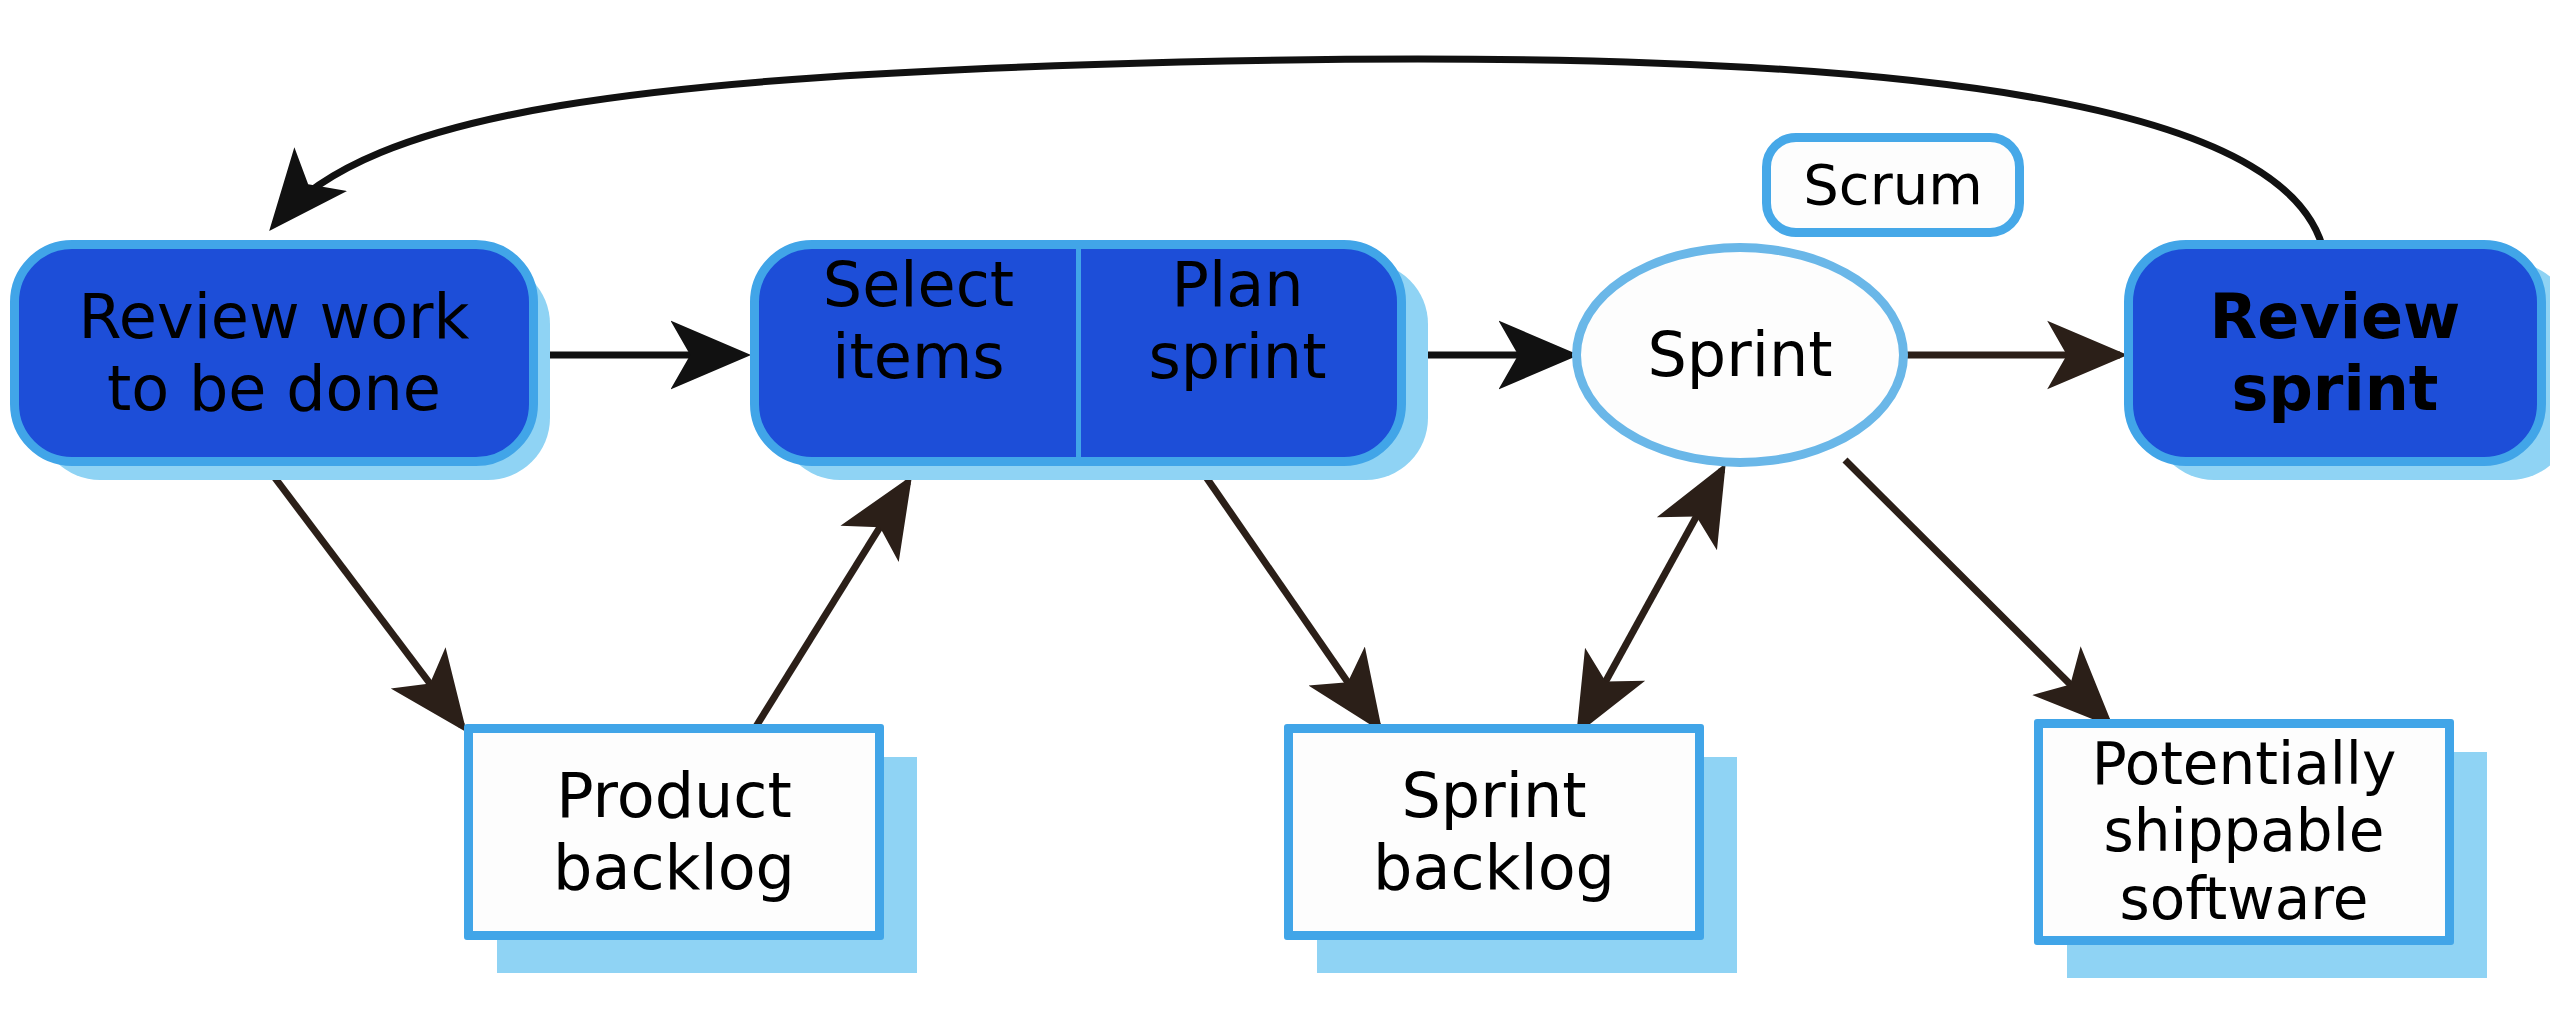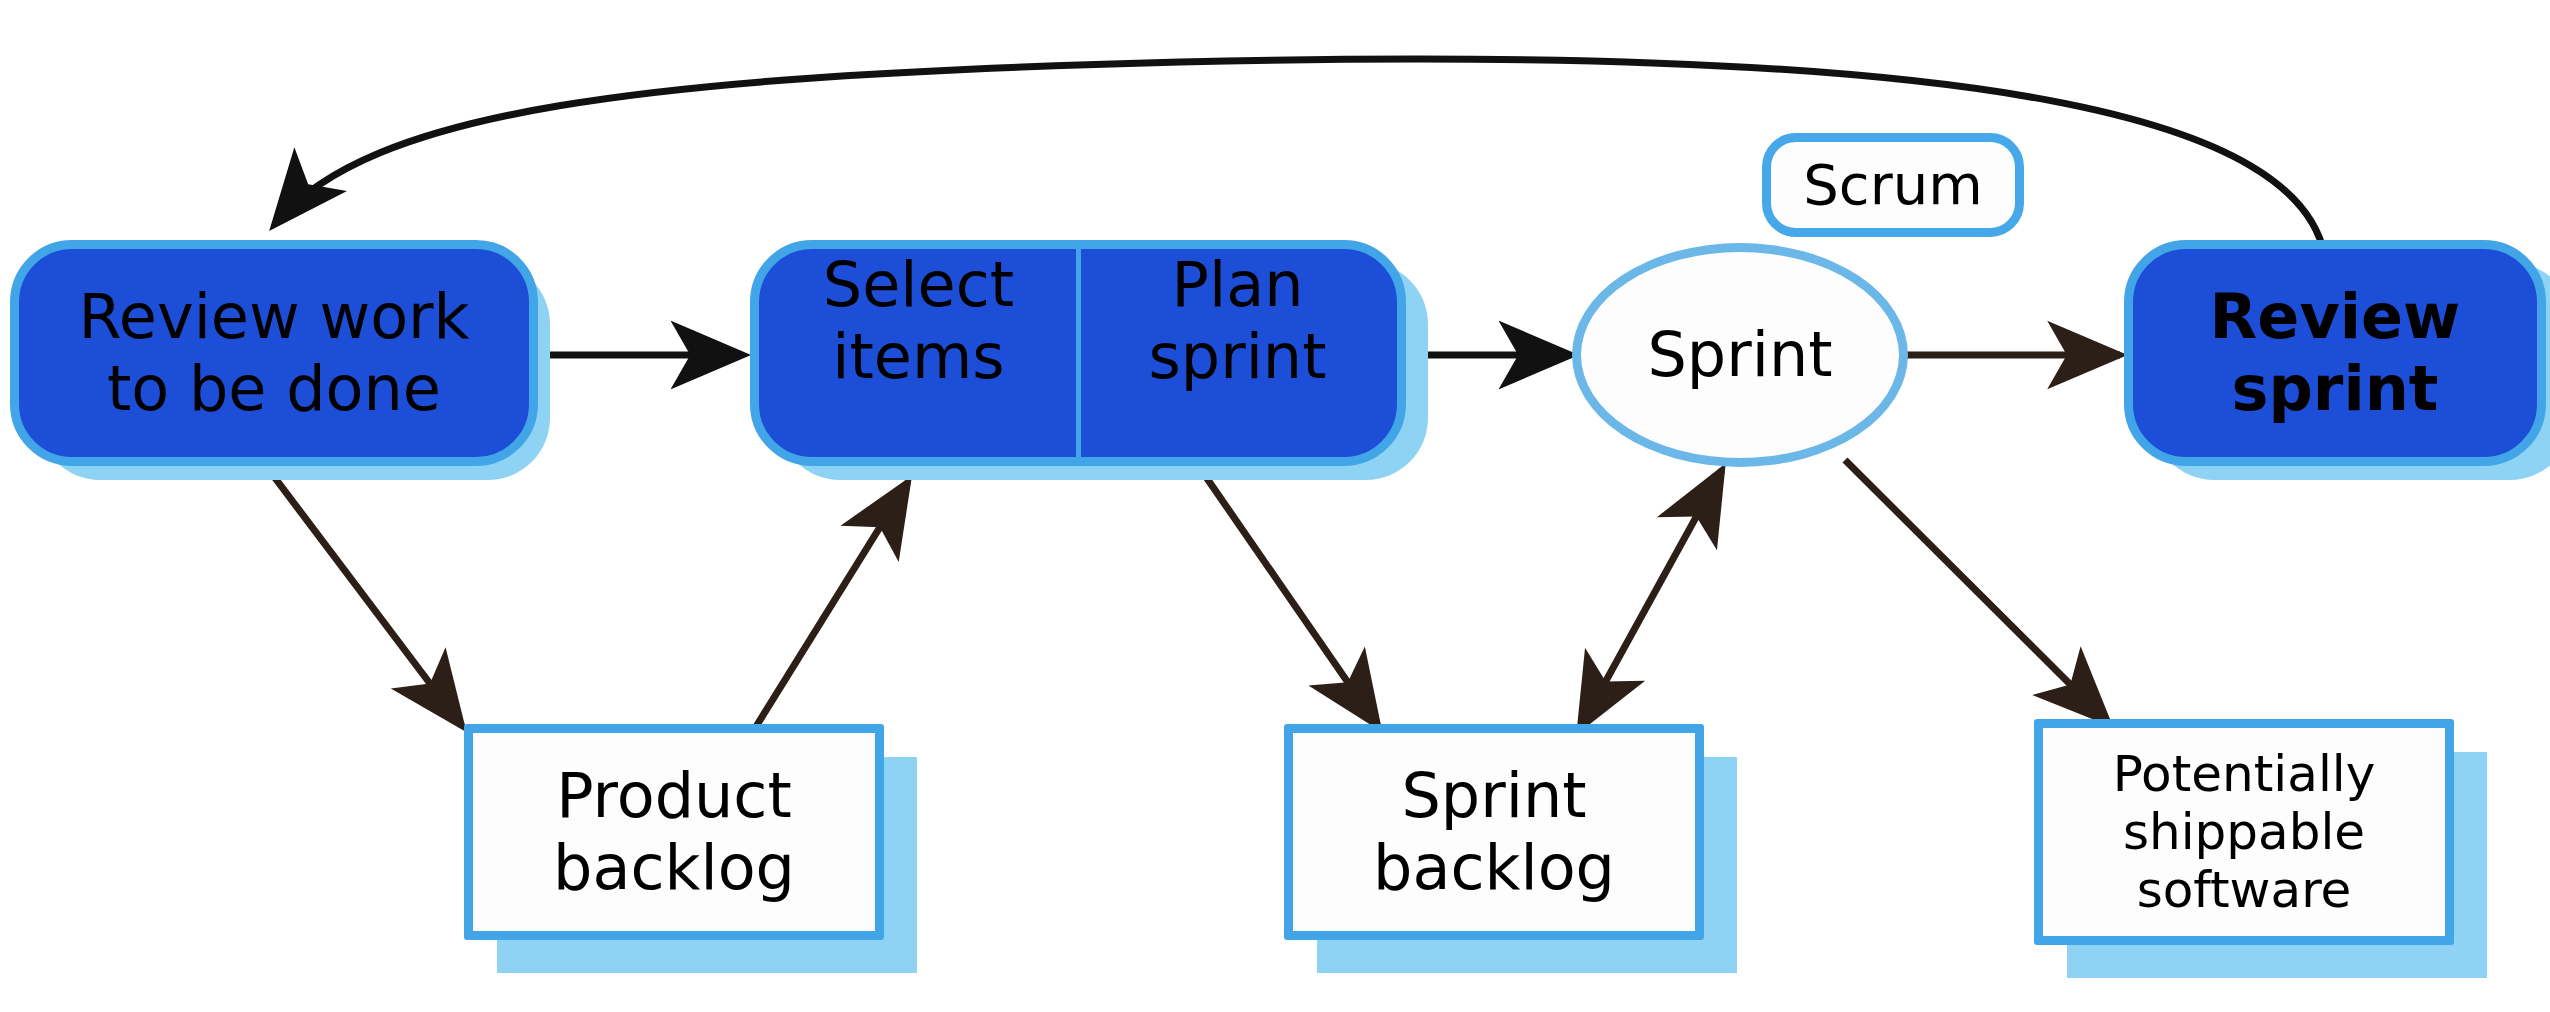--- a/index.html
+++ b/index.html
@@ -32,21 +32,21 @@
   
   .tag{border:9px solid #46a8e8;border-radius:34px;background:#fdfdfd;}
 
   
   .split{position:absolute;display:flex;z-index:3;box-sizing:border-box;}
   .split .half{flex:1;display:flex;justify-content:center;}
   .divider{position:absolute;top:0;bottom:0;width:5px;background:#41a5e8;z-index:4;}
 
   .t-60{font-size:56px;}
   .t-62{font-size:62px;}
-  .t-58{font-size:50px;}
+  .t-58{font-size:58px;}
 </style>
 </head>
 <body>
 
 <div id="stage">
 
   <svg id="wires" viewBox="0 0 2550 1012">
     <defs>
       <marker id="ah" markerWidth="13" markerHeight="13" refX="10.4" refY="5.2" orient="auto" markerUnits="strokeWidth">
         <path d="M0,0.3 L11.5,5.2 L0,10.1 L2.8,5.2 Z" fill="#2b1f18"></path>

